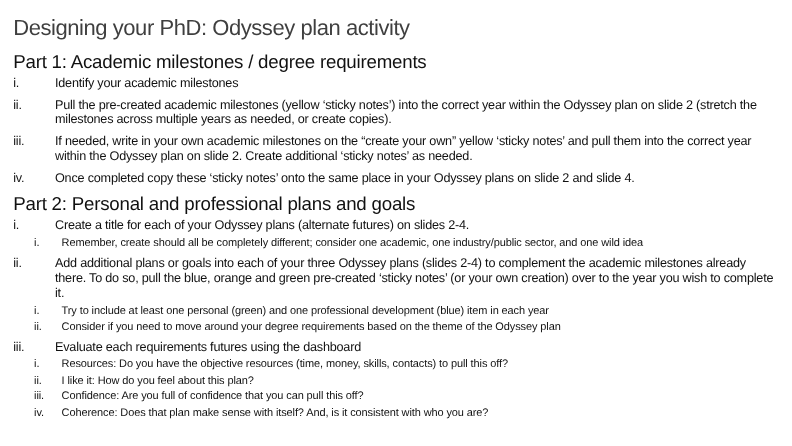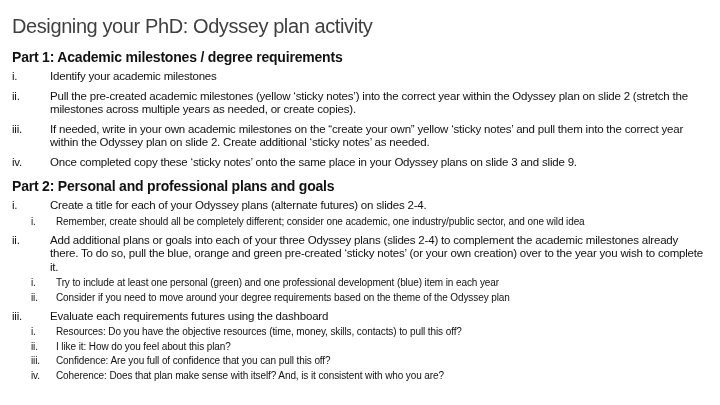--- a/index.html
+++ b/index.html
@@ -18,23 +18,23 @@
     font-size: 20px;
     line-height: 26px;
     font-weight: 400;
     letter-spacing: -0.4px;
     color: #3f3f3f;
     margin: 0 0 11px 0;
   }
   .section { margin: 0; }
   .section + .section { margin-top: 10px; }
   .section-heading {
-    font-size: 14px;
+    font-size: 17px;
     line-height: 14px;
-    font-weight: bold;
+    font-weight: normal;
     letter-spacing: -0.2px;
     color: #111111;
     margin: 0;
   }
   .list { margin: 0; }
   .item { display: flex; align-items: flex-start; }
   .item .marker { flex: none; }
   .item .item-text { flex: 1; padding-right: 4px; }
   .item.l1 {
     margin-top: 6px;
@@ -73,21 +73,21 @@
         <span class="item-text">Pull the pre-created academic milestones (yellow ‘sticky notes’) into the correct year within the Odyssey plan on slide 2 (stretch the milestones across multiple years as needed, or create copies).</span>
       </div>
 
       <div class="item l1">
         <span class="marker">iii.</span>
         <span class="item-text">If needed, write in your own academic milestones on the “create your own” yellow ‘sticky notes’ and pull them into the correct year within the Odyssey plan on slide 2. Create additional ‘sticky notes’ as needed.</span>
       </div>
 
       <div class="item l1">
         <span class="marker">iv.</span>
-        <span class="item-text">Once completed copy these ‘sticky notes’ onto the same place in your Odyssey plans on slide 3 and slide 9.</span>
+        <span class="item-text">Once completed copy these ‘sticky notes’ onto the same place in your Odyssey plans on slide 2 and slide 4.</span>
       </div>
 
     </div>
   </div>
 
   <div class="section">
     <h2 class="section-heading">Part 2: Personal and professional plans and goals</h2>
     <div class="list">
 
       <div class="item l1">

